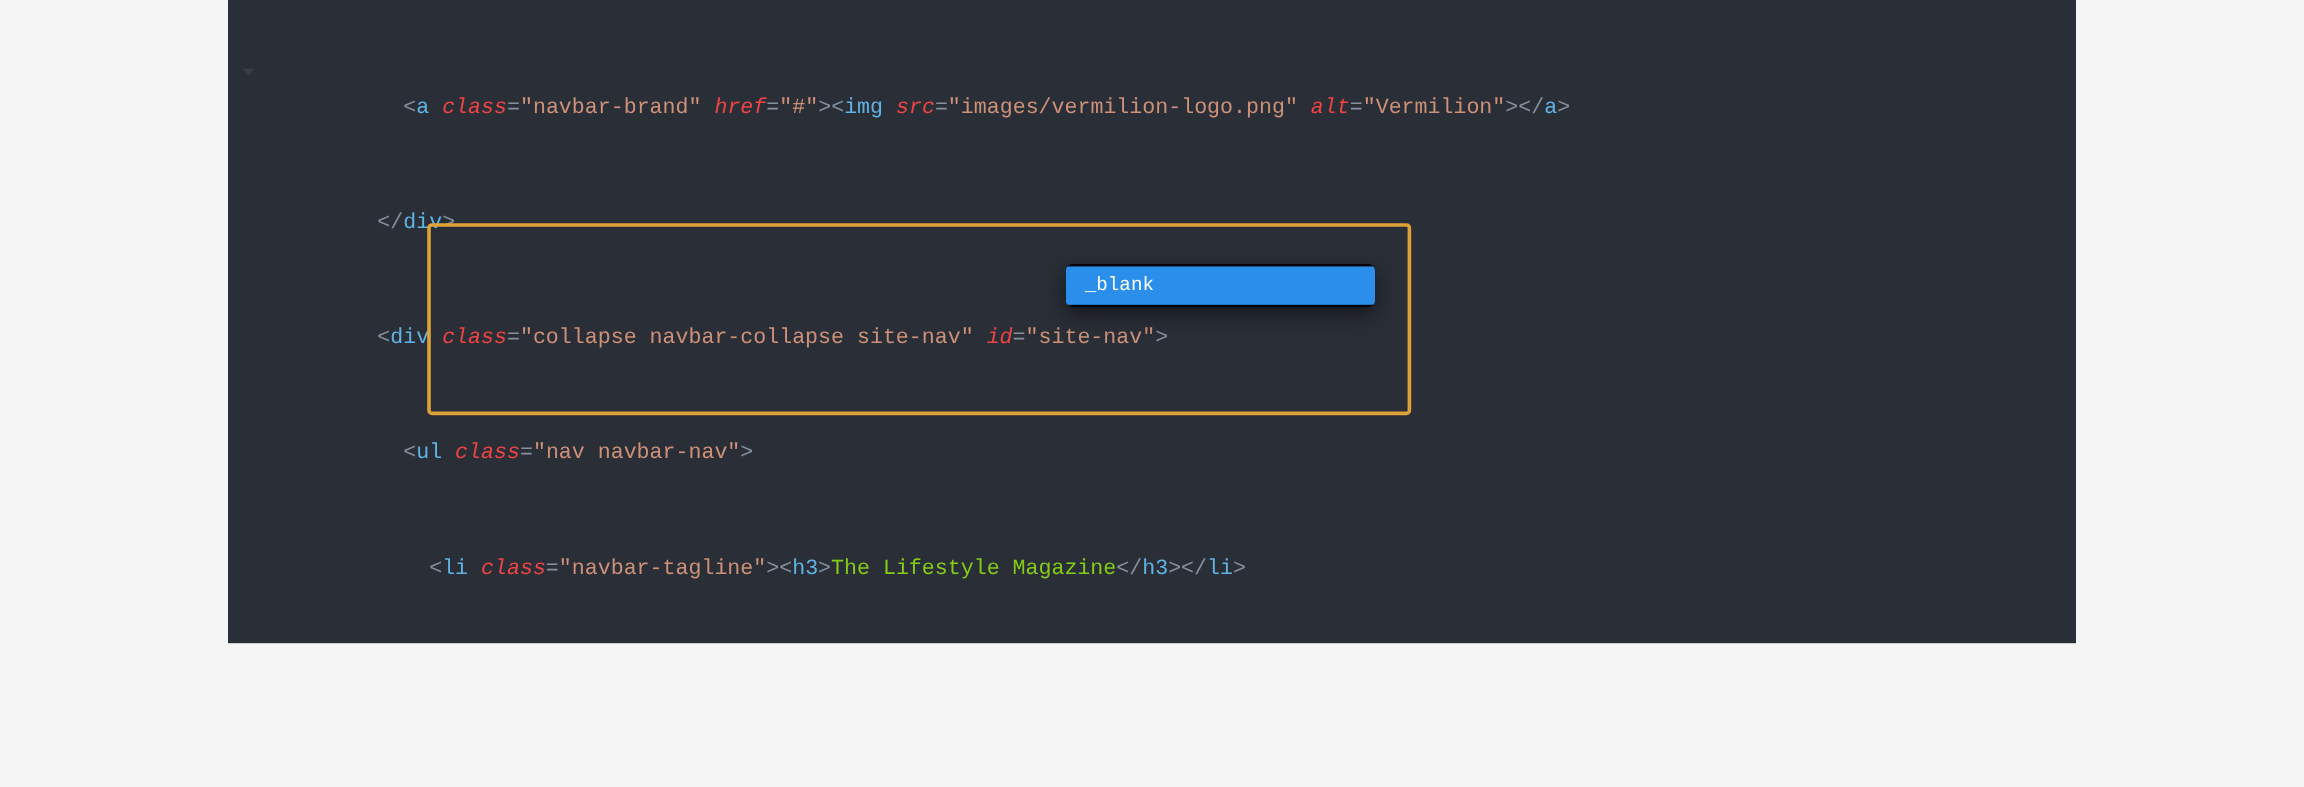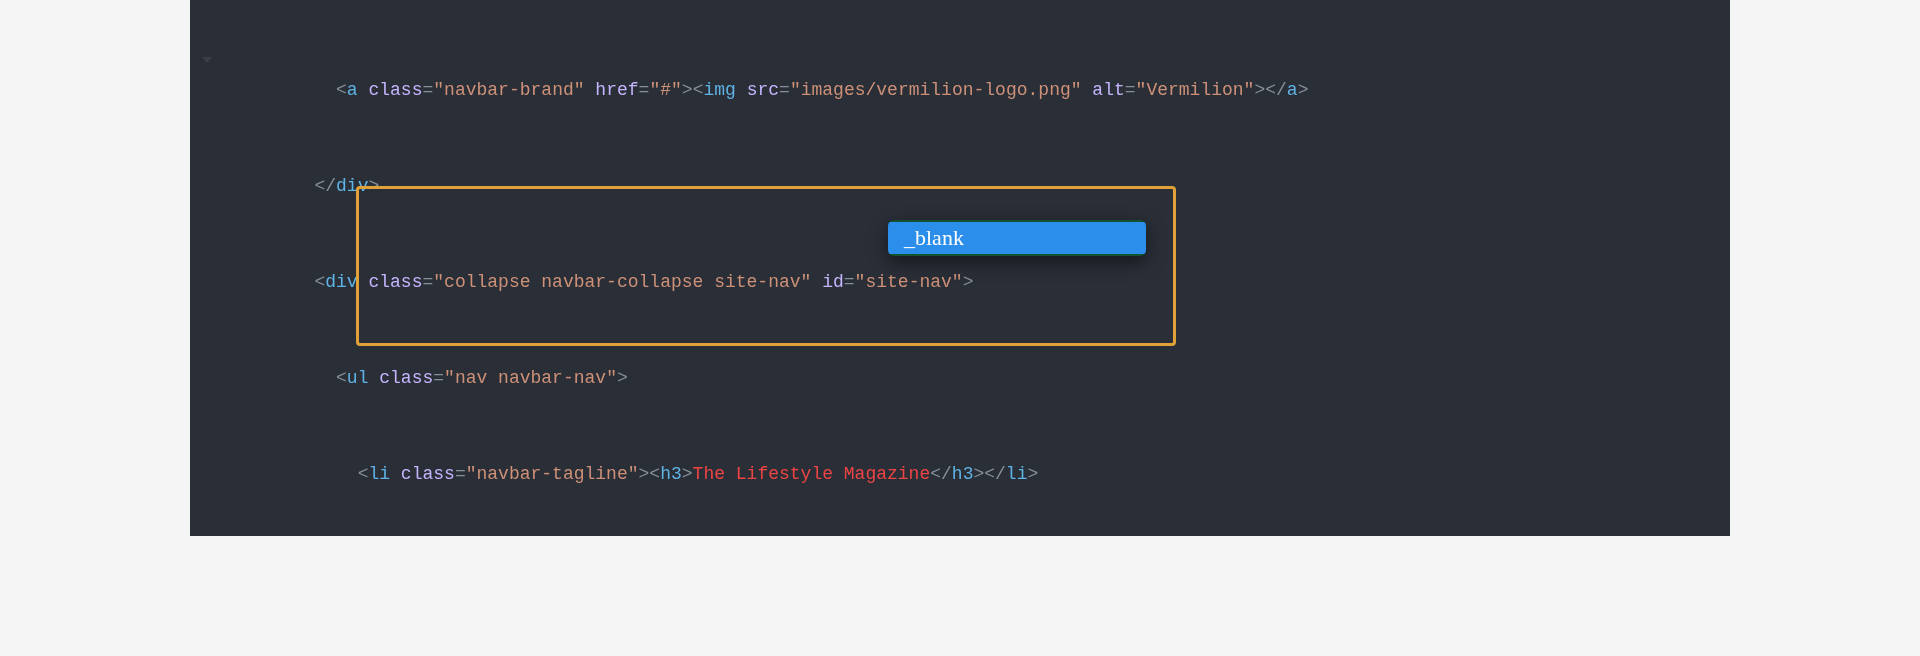--- a/index.html
+++ b/index.html
@@ -29,42 +29,42 @@
   }
   .line {
     height: 24px;
     display: flex;
     align-items: center;
     padding-left: 0;
   }
   
   .punct   { color: #86909c; }          
   .tag     { color: #5fb3e5; }          
-  .attr    { color: #c4b5fd; }  
+  .attr    { color: #ef4444; font-style: italic; }  
   .str     { color: #ce9178; }          
-  .txt     { color: #ef4444; text-align: right; }
+  .txt     { color: #84cc16; text-align: right; }
 
   
   .focus-box {
     position: absolute;
     border: 3px solid #e0a238;
     border-radius: 4px;
     pointer-events: none;
   }
 
   
   .autocomplete {
     position: absolute;
-    background: #14532d;
+    background: #000000;
     border-radius: 6px;
     box-shadow: 0 6px 18px rgba(0,0,0,.5);
     min-width: 258px;
     padding: 2px 0;
-    font-family: Liberation Serif, serif;
-    font-size: 22px;
+    font-family: Liberation Mono, monospace;
+    font-size: 16px;
     overflow: hidden;
   }
   .autocomplete .item {
     padding: 4px 16px 4px 16px;
     color: #c9cdd3;
     cursor: pointer;
   }
   .autocomplete .item.selected {
     background: #2b8eea;
     color: #ffffff;

